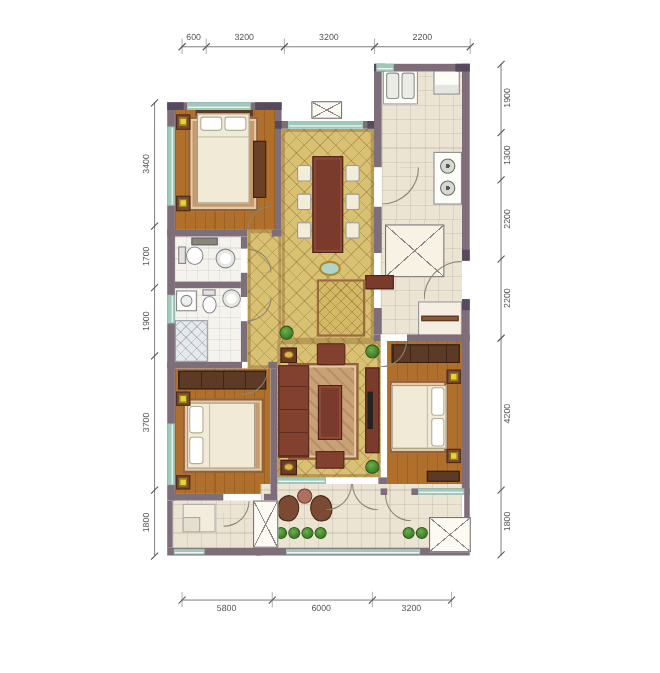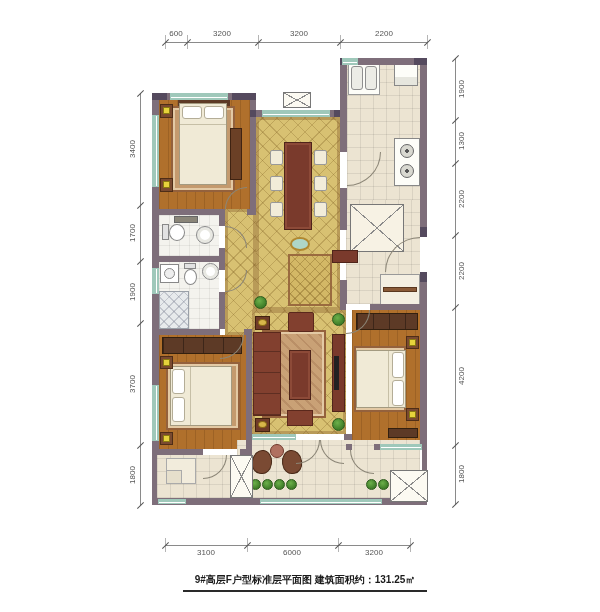--- a/index.html
+++ b/index.html
@@ -265,21 +265,21 @@
 
   <div class="dline" style="left:165px;top:545px;width:245px;height:1px;"></div>
   <div class="ext" style="left:165px;top:538px;width:1px;height:14px;"></div>
   <div class="ext" style="left:247px;top:538px;width:1px;height:14px;"></div>
   <div class="ext" style="left:338px;top:538px;width:1px;height:14px;"></div>
   <div class="ext" style="left:410px;top:538px;width:1px;height:14px;"></div>
   <div class="tk" style="left:161px;top:545px;"></div>
   <div class="tk" style="left:243px;top:545px;"></div>
   <div class="tk" style="left:334px;top:545px;"></div>
   <div class="tk" style="left:406px;top:545px;"></div>
-  <span class="dlab" style="left:191px;top:548px;width:30px;">3100</span>
+  <span class="dlab" style="left:191px;top:548px;width:30px;">5800</span>
   <span class="dlab" style="left:277px;top:548px;width:30px;">6000</span>
   <span class="dlab" style="left:359px;top:548px;width:30px;">3200</span>
 
   <div class="dline" style="left:140px;top:93px;width:1px;height:412px;"></div>
   <div class="tk" style="left:136px;top:93px;"></div>
   <div class="tk" style="left:136px;top:205px;"></div>
   <div class="tk" style="left:136px;top:261px;"></div>
   <div class="tk" style="left:136px;top:323px;"></div>
   <div class="tk" style="left:136px;top:445px;"></div>
   <div class="tk" style="left:136px;top:505px;"></div>
@@ -297,17 +297,14 @@
   <div class="tk" style="left:451px;top:307px;"></div>
   <div class="tk" style="left:451px;top:445px;"></div>
   <div class="tk" style="left:451px;top:504px;"></div>
   <span class="dlab dlabv" style="left:447px;top:84px;width:30px;">1900</span>
   <span class="dlab dlabv" style="left:447px;top:136px;width:30px;">1300</span>
   <span class="dlab dlabv" style="left:447px;top:194px;width:30px;">2200</span>
   <span class="dlab dlabv" style="left:447px;top:266px;width:30px;">2200</span>
   <span class="dlab dlabv" style="left:447px;top:371px;width:30px;">4200</span>
   <span class="dlab dlabv" style="left:447px;top:469px;width:30px;">1800</span>
 
-  <div class="caption">
-    <span>9#高层F户型标准层平面图 建筑面积约：131.25㎡</span>
-  </div>
 
 </div>
 
 </body></html>

